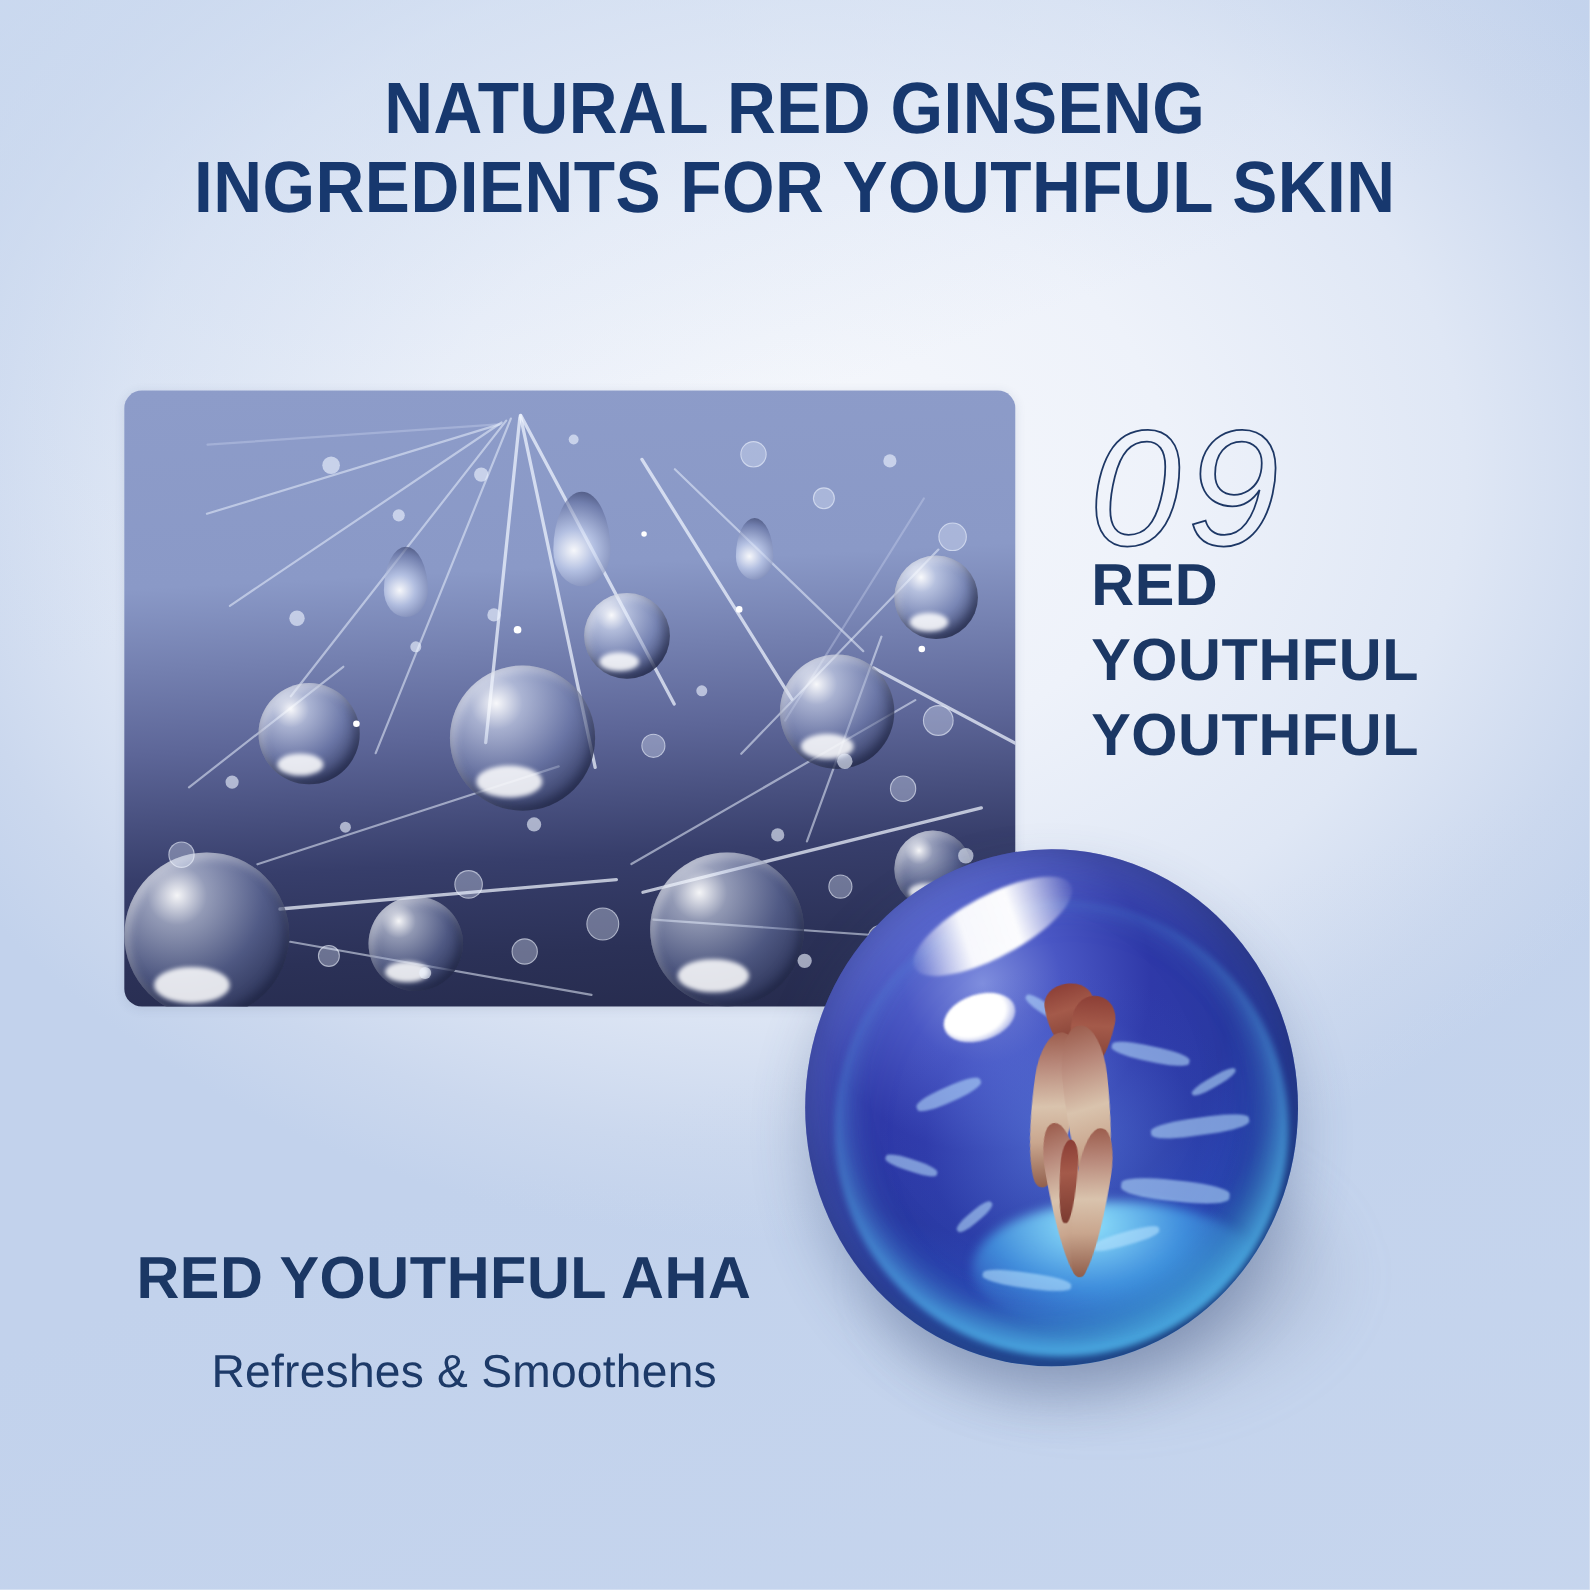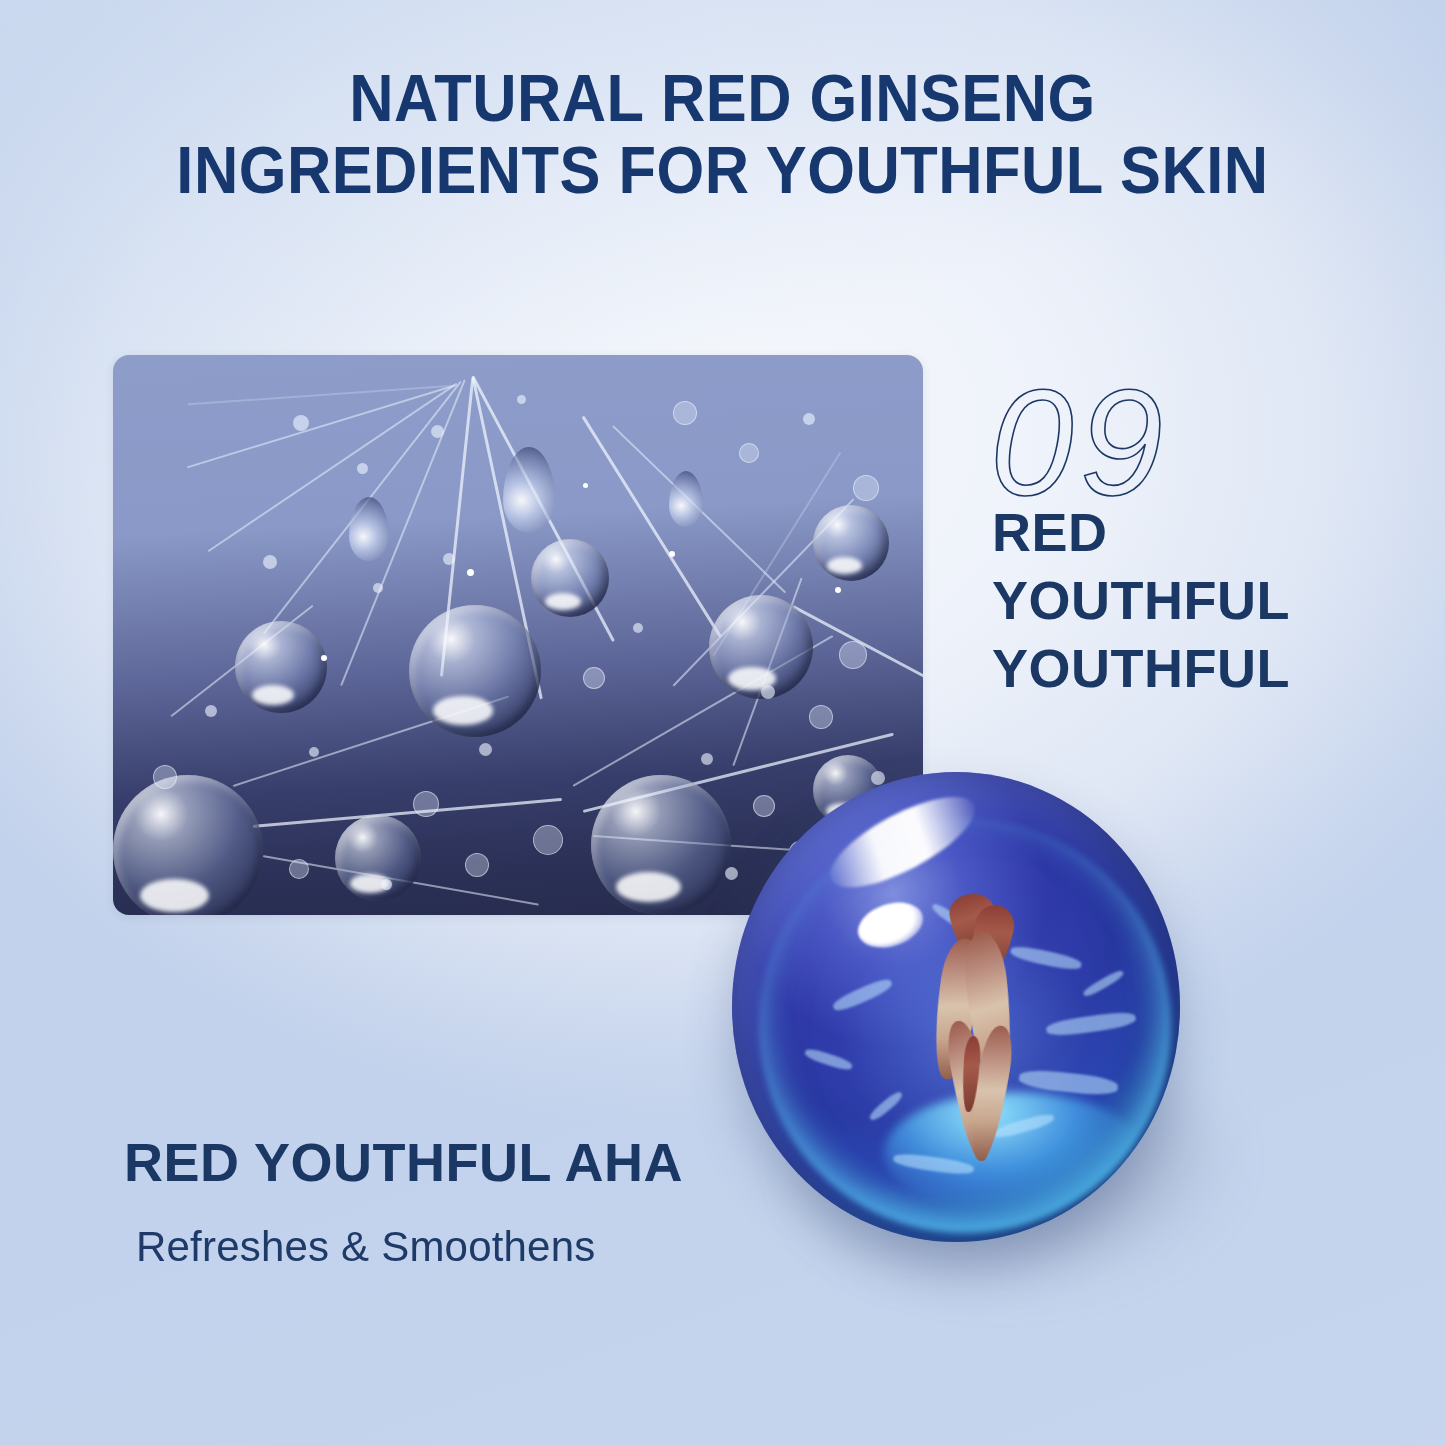--- a/index.html
+++ b/index.html
@@ -177,21 +177,21 @@
     z-index:6;
   }
 
   
   #num01{left:990px;top:368px;}
   #h01{left:992px;top:498px;width:420px;}
   #s01{left:992px;top:648px;width:430px;}
   
   #num02{left:128px;top:1000px;}
   #h02{left:124px;top:1128px;width:620px;}
-  #s02{left:136px;top:1222px;width:620px;}
+  #s02{left:112px;top:1222px;width:620px;text-align:center;}
 </style>
 </head>
 <body>
 
 <div id="poster">
 
   <div class="title">
     <span class="ln">NATURAL RED GINSENG</span>
     <span class="ln">INGREDIENTS FOR YOUTHFUL SKIN</span>
   </div>

